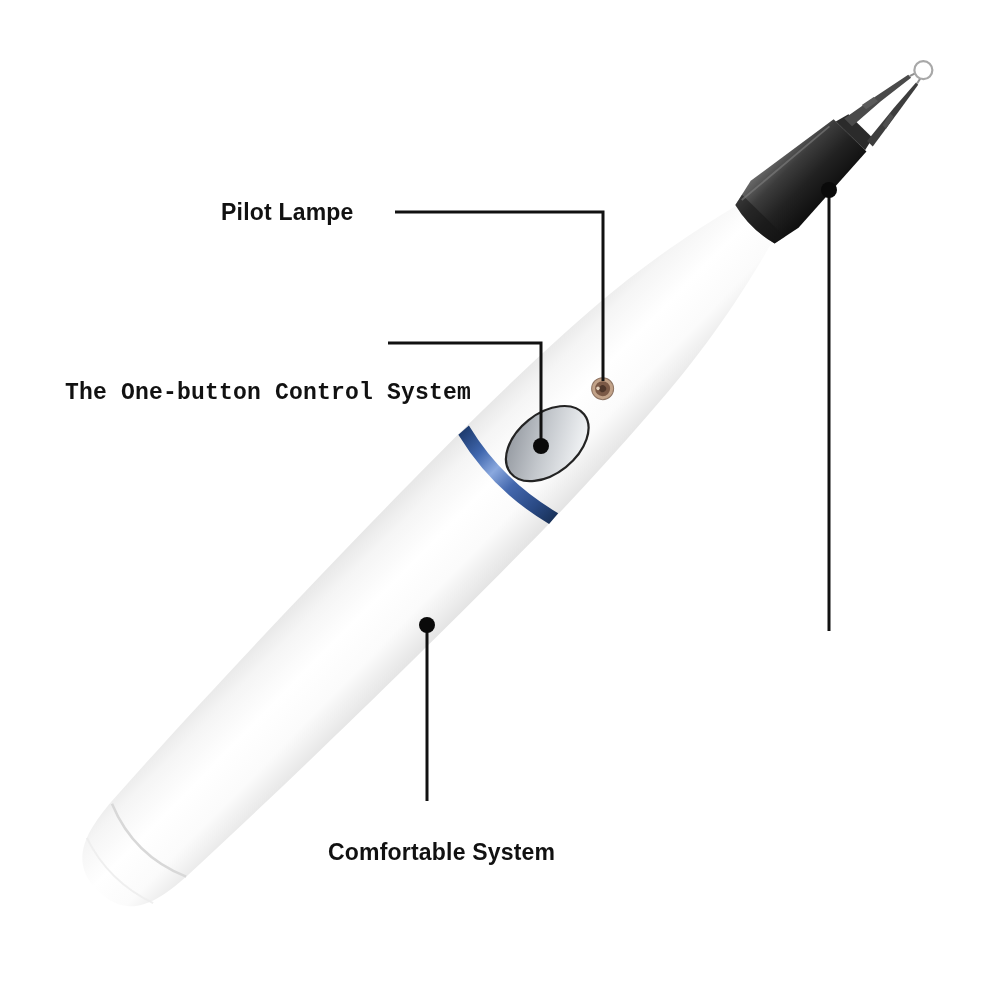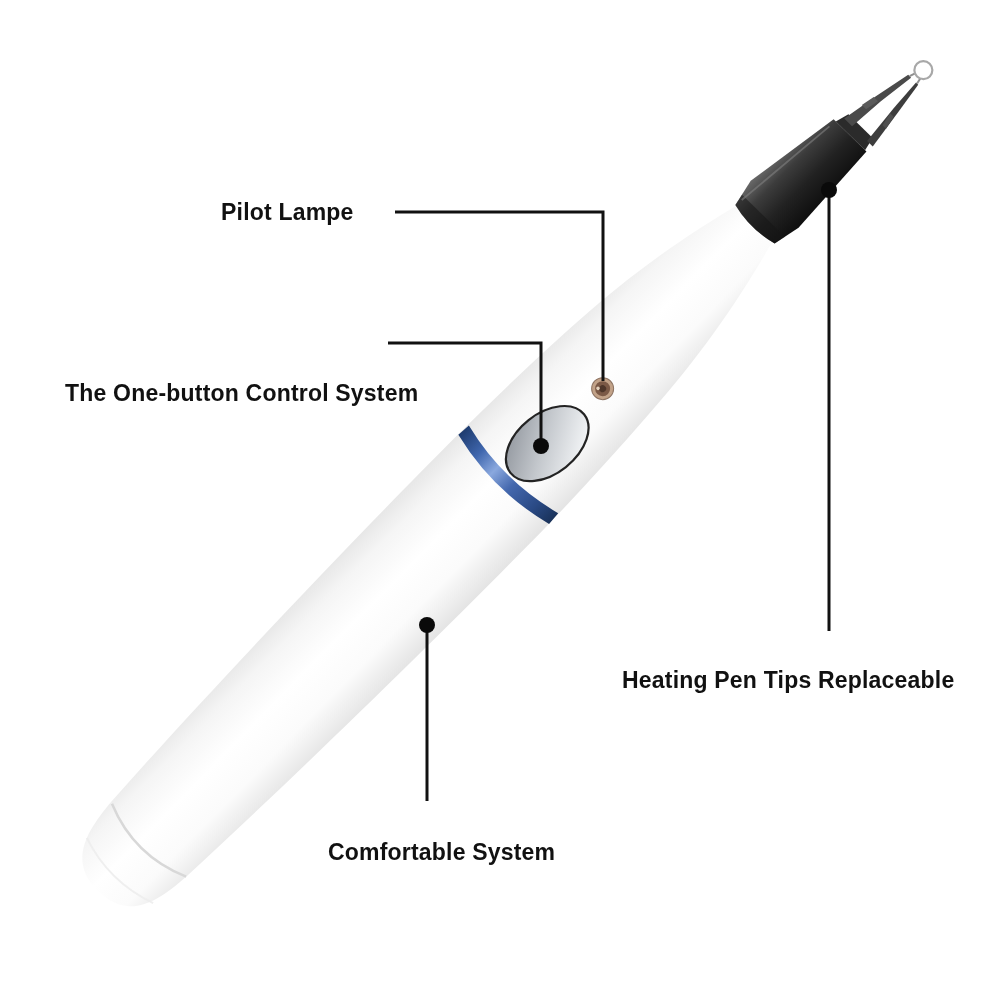--- a/index.html
+++ b/index.html
@@ -15,21 +15,21 @@
   .callout{
     position:absolute;
     font-size:23px;
     font-weight:bold;
     color:#111111;
     line-height:28px;
     white-space:nowrap;
     letter-spacing:0.2px;
   }
   .lbl-pilot{left:221px;top:198px;}
-  .lbl-onebutton{left:65px;top:379px;}
+  .lbl-onebutton{left:65px;top:379px;font-family:Liberation Mono, monospace;}
   .lbl-heating{left:622px;top:666px;}
   .lbl-comfort{left:328px;top:838px;}
 </style>
 </head>
 <body>
 
 <div class="stage">
 
   <svg width="1000" height="1000" viewBox="0 0 1000 1000">
     <defs>
@@ -116,16 +116,15 @@
       <circle cx="541" cy="446" r="8" fill="#0a0a0a"></circle>
       <circle cx="829" cy="190" r="8" fill="#0a0a0a"></circle>
       <circle cx="427" cy="625" r="8" fill="#0a0a0a"></circle>
     </g>
   </svg>
 
   <div class="callout lbl-pilot">Pilot Lampe</div>
 
   <div class="callout lbl-onebutton">The One-button Control System</div>
 
-  <div class="callout lbl-heating">Heating Pen Tips Replaceable</div>
 
   <div class="callout lbl-comfort">Comfortable System</div>
 </div>
 
 </body></html>

